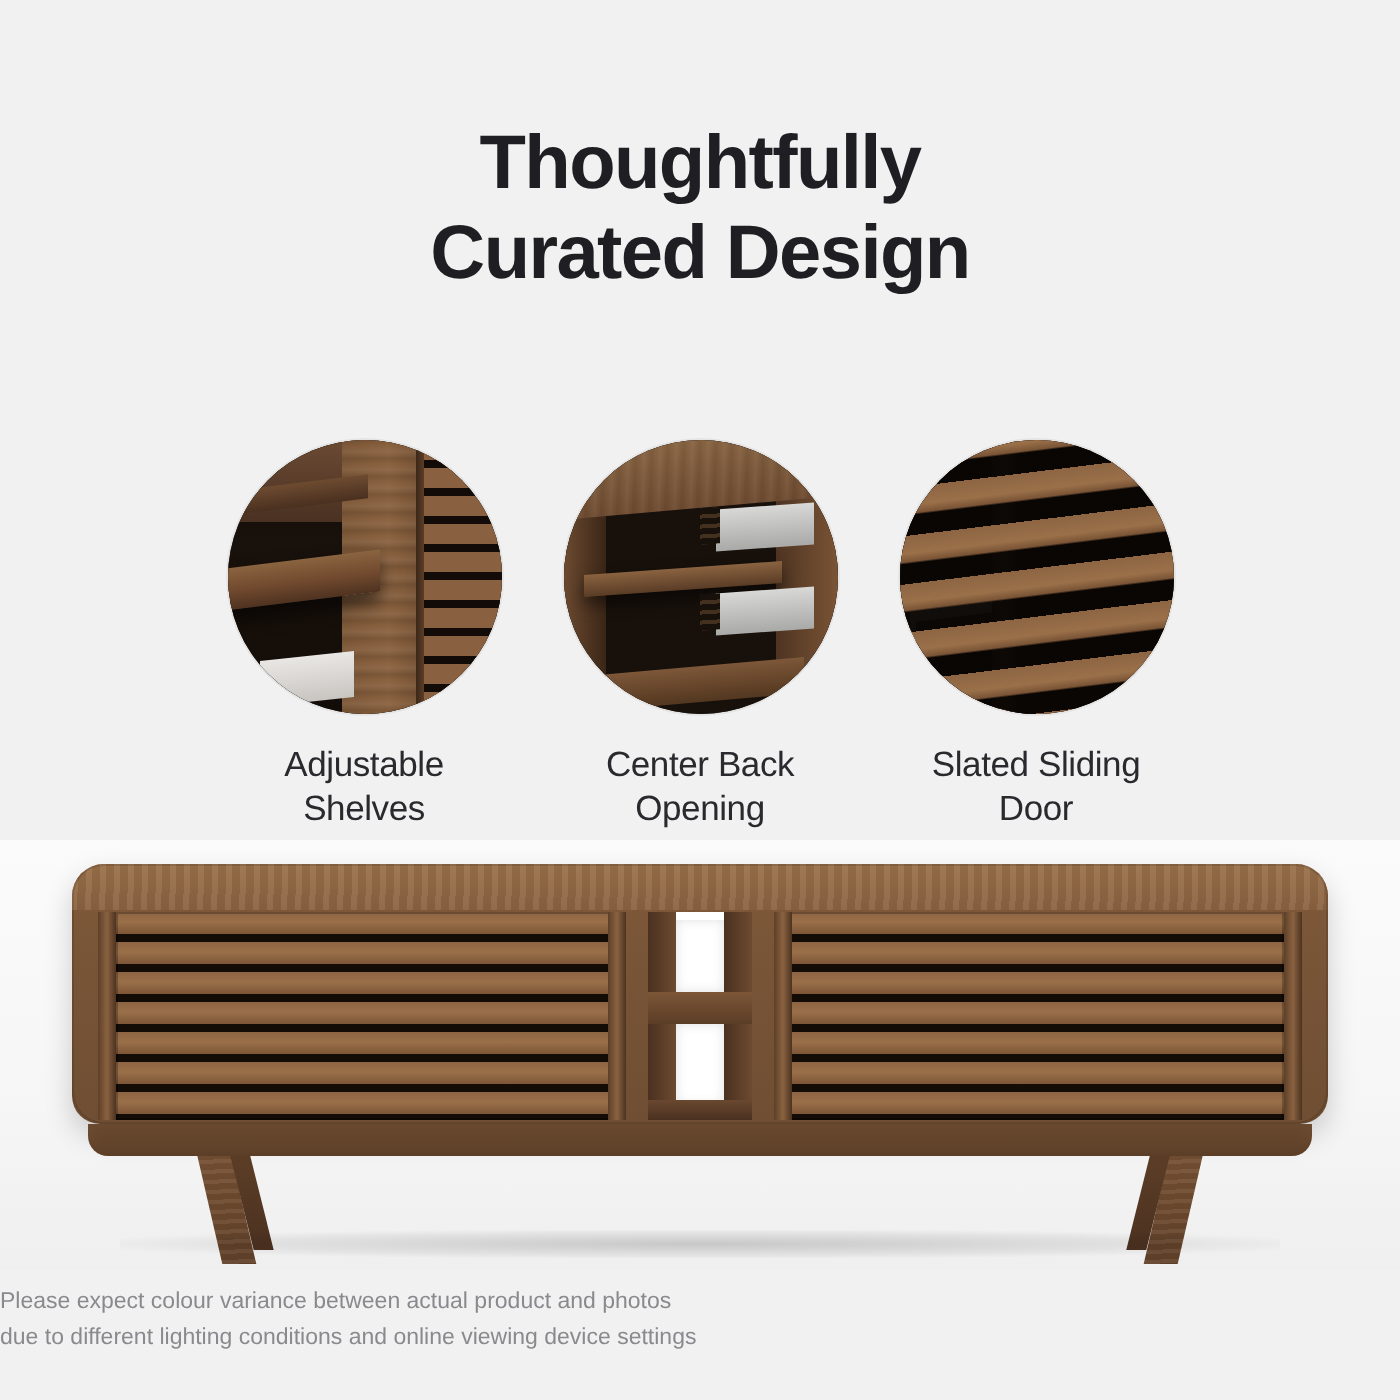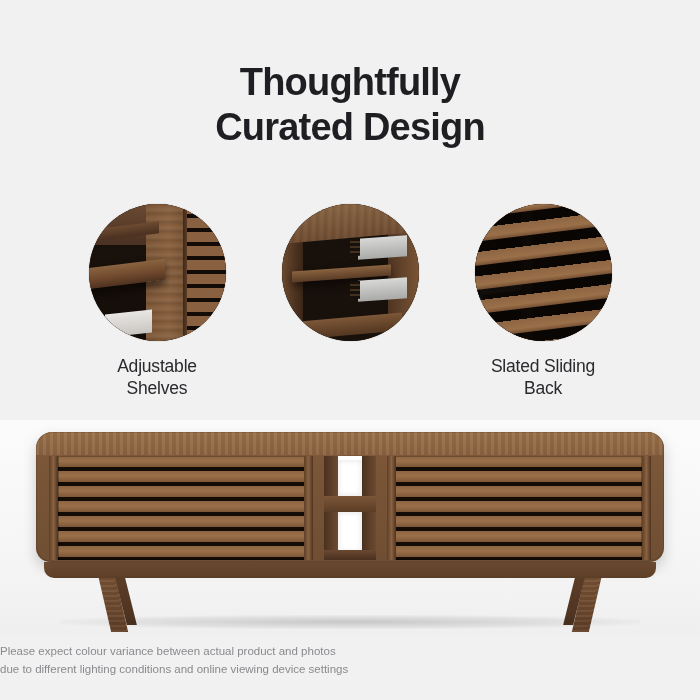--- a/index.html
+++ b/index.html
@@ -27,24 +27,24 @@
     font-weight:700;
     line-height:1.18;
     letter-spacing:-0.8px;
     color:#1f1f23;
     white-space:pre-line;
   }
 
   
   .features {
     position:absolute;
-    top:204px; left:0; width:700px;
+    top:220px; left:0; width:700px;
     display:flex;
     justify-content:center;
-    gap:56px;
+    gap:31px;
   }
   .feature { width:137px; }
 
   .circle {
     position:relative;
     width:137px; height:137px;
     border-radius:50%;
     overflow:hidden;
     background:#3a2b21;
     box-shadow:0 0 0 1px rgba(0,0,0,0.05);
@@ -343,35 +343,37 @@
           <div class="c2-right"></div>
           <div class="c2-panelA"></div>
           <div class="c2-clipA"></div>
           <div class="c2-shelf"></div>
           <div class="c2-panelB"></div>
           <div class="c2-clipB"></div>
           <div class="c2-bottom"></div>
           <div class="c2-top"></div>
         </div>
       </div>
+      <div class="caption">Center Back
+Opening</div>
     </div>
 
     <div class="feature">
       <div class="circle">
         <div class="circle-inner">
           <div class="c3-bg"></div>
           <div class="c3-inner"></div>
           <div class="c3-book"></div>
           <div class="c3-book2"></div>
           <div class="c3-post"></div>
           <div class="c3-slats"></div>
         </div>
       </div>
       <div class="caption">Slated Sliding
-Back</div>
+Door</div>
     </div>
 
   </div>
 
   <div class="photo">
     <div class="stand">
 
       <div class="leg leg-l"></div>
       <div class="leg-inner leg-il"></div>
       <div class="leg leg-r"></div>

